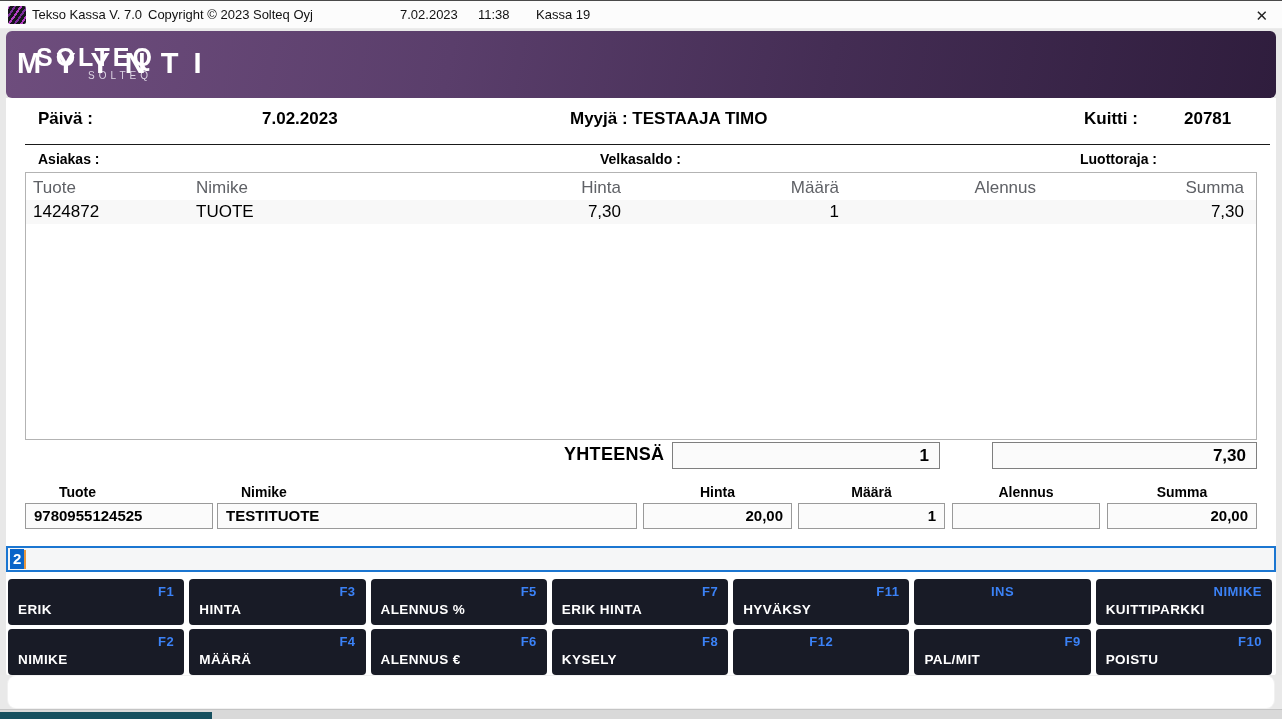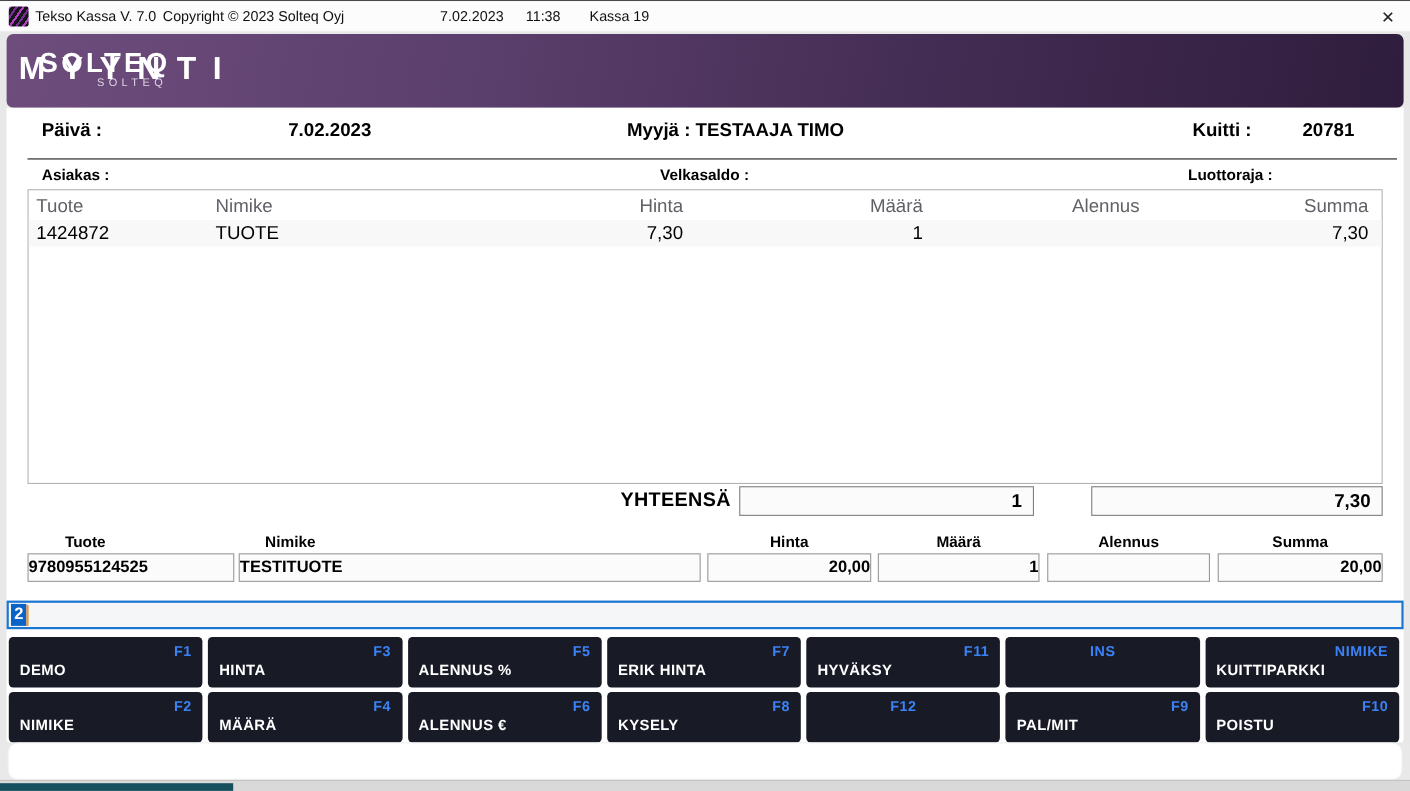--- a/index.html
+++ b/index.html
@@ -64,21 +64,21 @@
   .tot-box { position:absolute; top:0; height:27px; border:1px solid #7f7f7f; background:#fbfbfb;
     font-size:17px; font-weight:bold; text-align:right; line-height:25px; padding-right:10px; }
   .tot-qty { left:666px; width:268px; }
   .tot-sum { left:986px; width:265px; }
   
   .entry { position:absolute; top:386px; left:0; right:0; height:50px; }
   .field { position:absolute; top:0; }
   .flabel { font-size:14px; font-weight:bold; text-align:center; height:19px; }
   .flabel.al-left { text-align:left; }
   .finput { height:26px; border:1px solid #9a9a9a; background:#fbfbfb; font-size:15px; font-weight:bold;
-    line-height:24px; padding:0 0; white-space:nowrap; overflow:hidden; }
+    line-height:24px; padding:0 8px; white-space:nowrap; overflow:hidden; }
   .finput.num { text-align:right; }
   .f-tuote   { left:19px;   width:188px; } .f-tuote .flabel  { padding-left:34px; }
   .f-nimike  { left:211px;  width:420px; } .f-nimike .flabel { padding-left:24px; }
   .f-hinta   { left:637px;  width:149px; }
   .f-maara   { left:792px;  width:147px; }
   .f-alennus { left:946px;  width:148px; }
   .f-summa   { left:1101px; width:150px; }
   
   .command { position:absolute; top:448px; left:0; width:1270px; height:26px;
     border:2px solid #1b76d1; background:#f5f6f7; display:flex; align-items:center; padding-left:2px; }
@@ -189,21 +189,21 @@
     </div>
   </div>
 
   <div class="command">
     <span class="cmd-sel">2</span>
     <span class="cmd-caret"></span>
   </div>
 
   <div class="fkeys">
     <div class="fkey">
-      <span class="fk-label">DEMO</span>
+      <span class="fk-label">ERIK</span>
       <span class="fk-key">F1</span>
     </div>
     <div class="fkey">
       <span class="fk-label">HINTA</span>
       <span class="fk-key">F3</span>
     </div>
     <div class="fkey">
       <span class="fk-label">ALENNUS %</span>
       <span class="fk-key">F5</span>
     </div>

